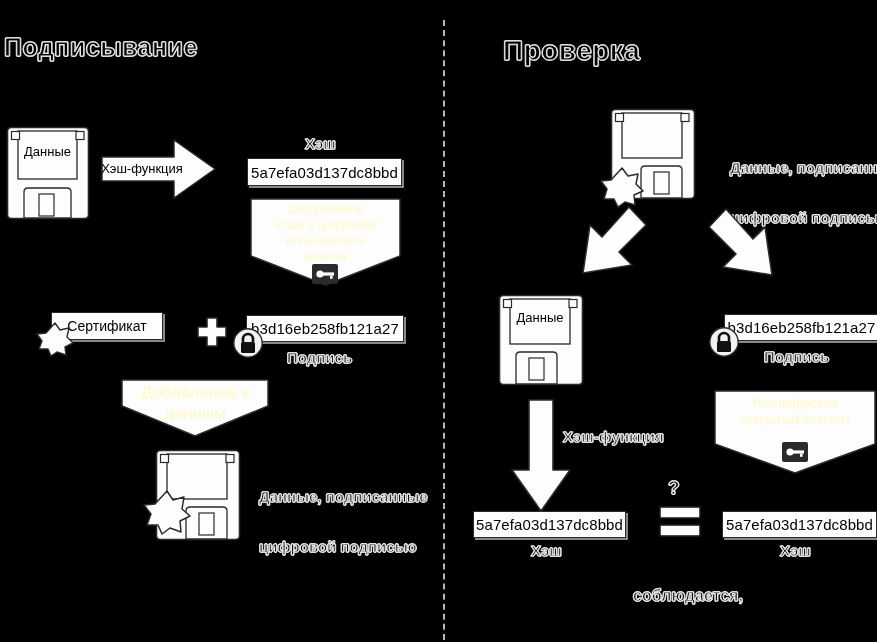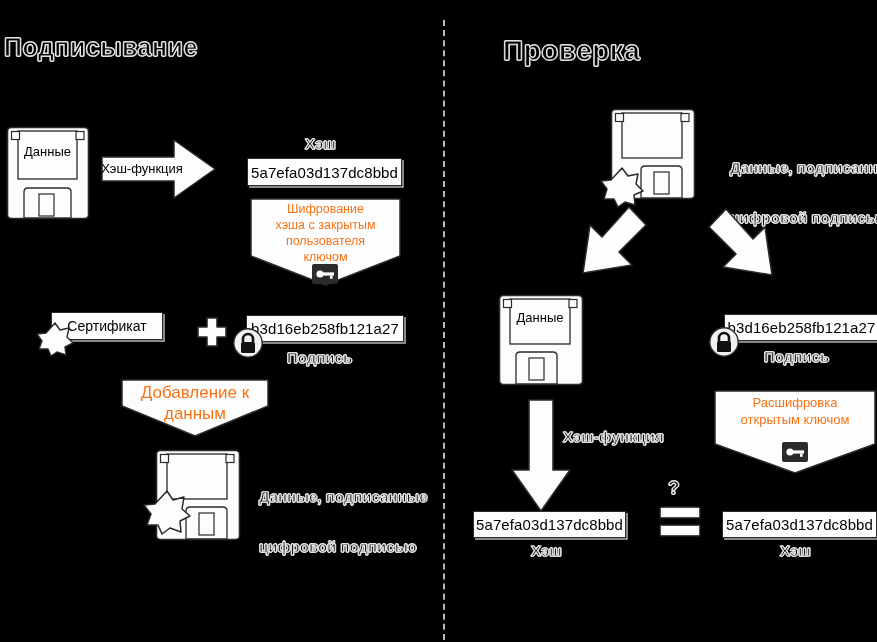--- a/index.html
+++ b/index.html
@@ -37,21 +37,21 @@
   .box.cert{font-size:14px;}
 
   
   .floppy{position:absolute;}
   .floppy svg{display:block;}
 
   
   .chevron{position:absolute;}
   .chevron .label{
     position:absolute;left:0;right:0;top:0;
-    text-align:center;color:#f97316;font-size:13px;line-height:1.25;
+    text-align:center;color:#fef9c3;font-size:13px;line-height:1.25;
     padding-top:6px;
     pointer-events:none;
   }
   .chevron svg{display:block;}
 
   
   .arrow{position:absolute;}
   .arrow svg{display:block;}
   .arrow .label{
     position:absolute;color:#000;font-size:13px;text-align:center;
@@ -105,21 +105,21 @@
   <div class="outline small" style="left:305px;top:120px;font-size:15px;">Хэш</div>
 
   <div class="box hash" style="left:247px;top:142px;width:155px;height:28px;">5a7efa03d137dc8bbd</div>
 
   <div class="chevron" style="left:248px;top:180px;">
     <svg width="155" height="92" viewBox="0 0 155 92">
       <path d="M3 3 L152 3 L152 60 L77.5 89 L3 60 Z" fill="#fdfdfd" stroke="#2a2a2a" stroke-width="1.5" stroke-linejoin="round"></path>
     </svg>
     <div class="label" style="font-size:12.5px;line-height:1.28;padding-top:5px;">
       <div>Шифрование</div>
-      <div>хэша с закрытым</div>
+      <div>хэша с цифровой</div>
       <div>пользователя</div>
       <div>ключом</div>
     </div>
     <span class="key" style="position:absolute;left:64px;top:68px;">
       <svg width="26" height="20" viewBox="0 0 26 20">
         <rect x="0" y="0" width="26" height="20" rx="2" fill="#2b2b2b"></rect>
         <circle cx="8" cy="10" r="3.6" fill="#fff"></circle>
         <rect x="10" y="8.4" width="12" height="3.2" fill="#fff"></rect>
         <rect x="18" y="11.6" width="2.6" height="3.2" fill="#fff"></rect>
       </svg>
@@ -272,16 +272,17 @@
   <div class="outline qmark" style="left:668px;top:461px;font-size:19px;">?</div>
 
   <div class="eqsign" style="left:659px;top:490px;">
     <svg width="42" height="34" viewBox="0 0 42 34">
       <rect x="1" y="1" width="40" height="11" fill="#fdfdfd" stroke="#1e1e1e" stroke-width="1.6"></rect>
       <rect x="1" y="19" width="40" height="11" fill="#fdfdfd" stroke="#1e1e1e" stroke-width="1.6"></rect>
     </svg>
   </div>
 
   <div class="outline" style="left:608px;top:535px;font-size:16px;text-align:center;width:160px;">
+    <div>соблюдается,</div>
     
   </div>
 
 </div>
 
 </body></html>

